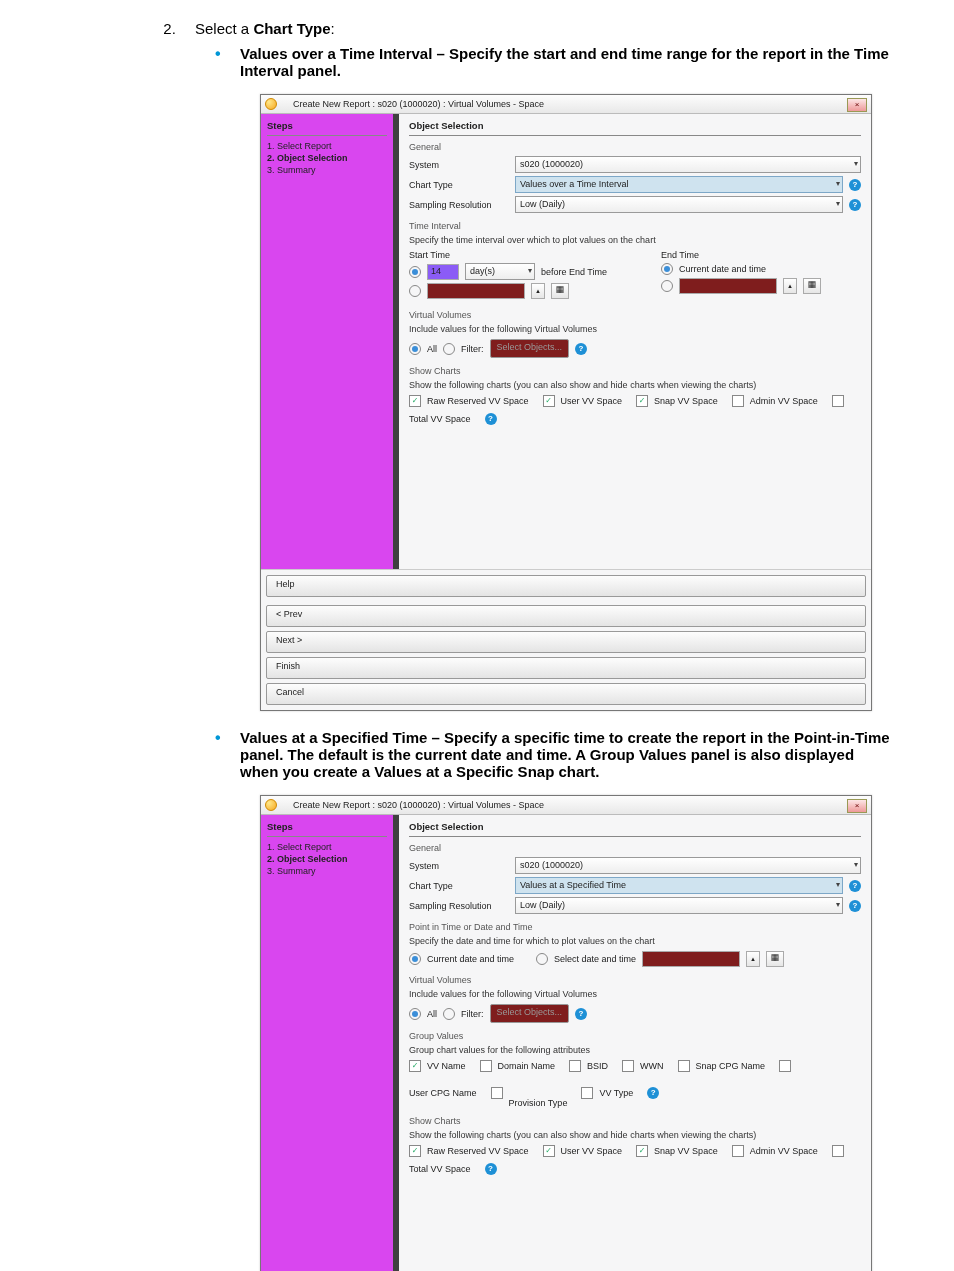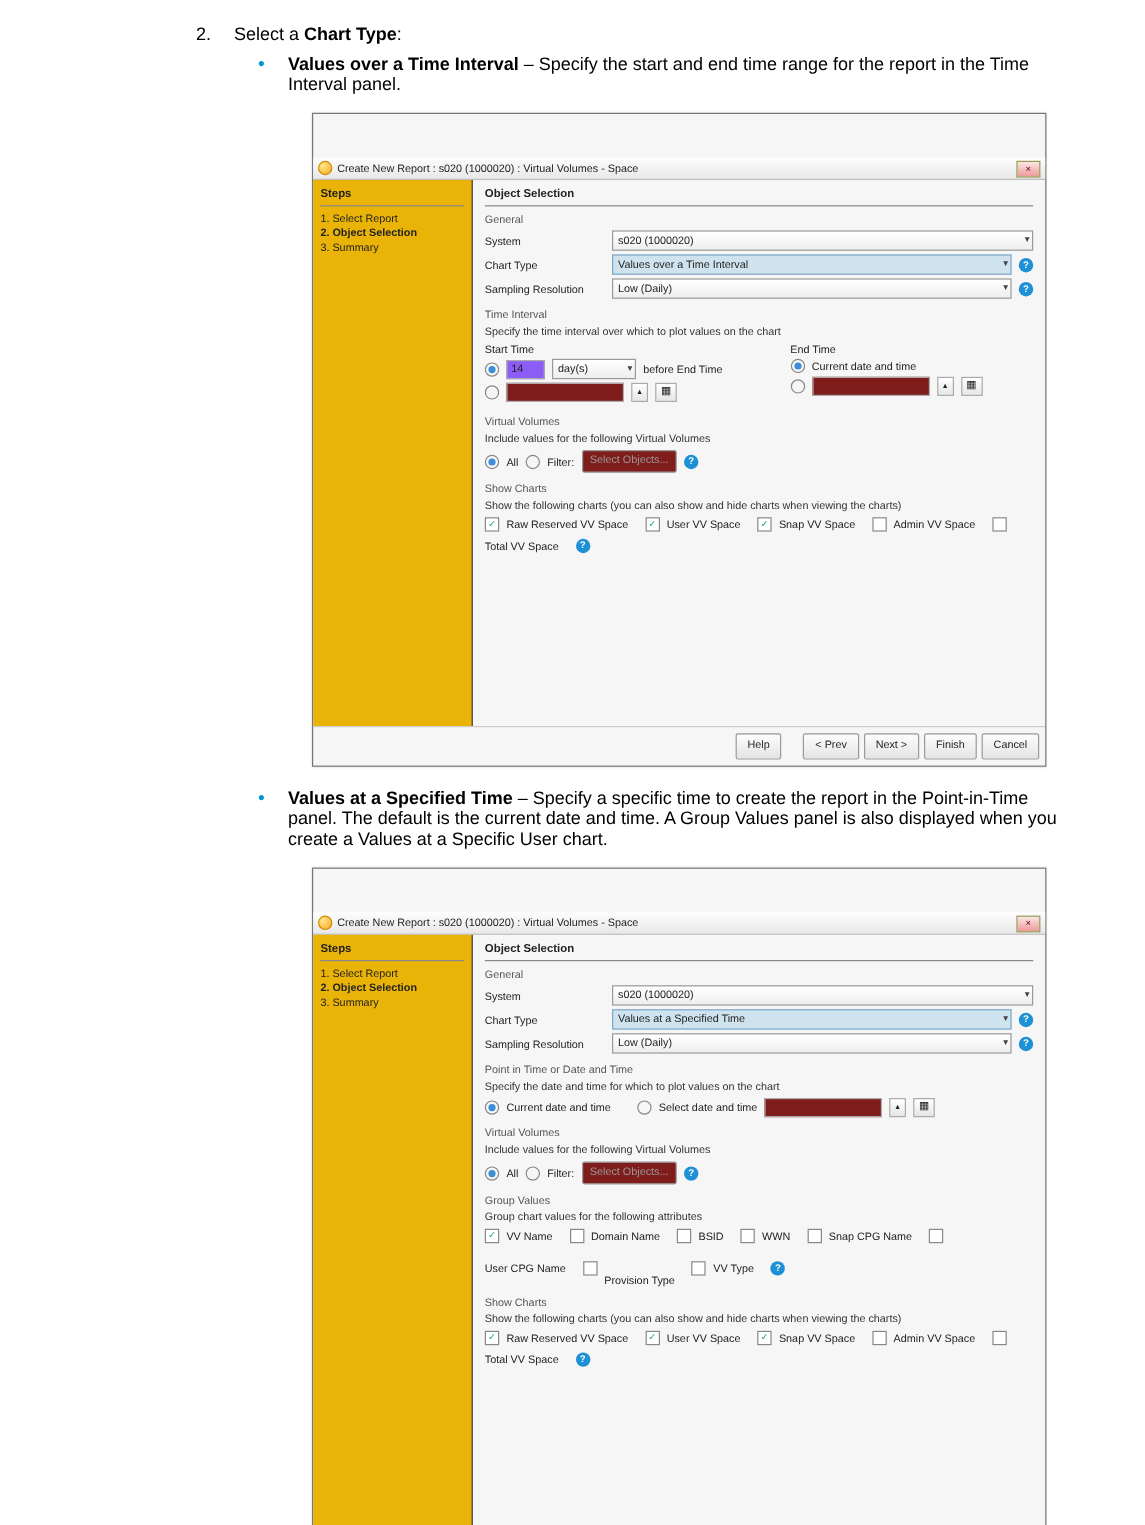--- a/index.html
+++ b/index.html
@@ -16,20 +16,21 @@
       margin: 0 0 15px 0;
       padding-left: 120px;
     }
     ol.main-ol > li {
       padding-left: 15px;
     }
     ul.bullet {
       list-style: none;
       padding-left: 30px;
       margin-top: 8px;
+      font-weight: bold;
     }
     ul.bullet > li {
       position: relative;
       padding-left: 15px;
       margin-bottom: 10px;
     }
     ul.bullet > li::before {
       content: "•";
       color: #0096d6;
       font-size: 16px;
@@ -47,22 +48,21 @@
       box-shadow: 0 0 2px rgba(0,0,0,.2);
     }
     .dlg-title {
       height: 18px;
       line-height: 18px;
       background: linear-gradient(#fdfdfd,#e8e8e8);
       border-bottom: 1px solid #bbb;
       display: flex;
       align-items: center;
       padding: 0 4px;
-      gap: 4px;
-      margin-top: 36px;
+      gap: 16px;
     }
     .dlg-title .spark {
       width: 10px; height: 10px;
       border-radius: 50%;
       background: radial-gradient(circle at 30% 30%, #ffe88a, #f6a821);
       border: 1px solid #d18a00;
     }
     .dlg-title .spacer { flex: 1; }
     .winbtns span {
       display: inline-block;
@@ -74,23 +74,23 @@
       text-align: center;
       line-height: 11px;
       color: #600;
     }
     .dlg-body {
       display: flex;
       min-height: 430px;
     }
     .steps {
       width: 120px;
-      border-right: 1px solid #404040;
+      border-right: 6px solid #404040;
       padding: 4px 6px;
-      background: #eab308;
+      background: #d946ef;
     }
     .steps-hdr {
       font-weight: bold;
       font-size: 9.5px;
       padding: 2px 0 4px 0;
       border-bottom: 1px solid #888;
       margin-bottom: 4px;
     }
     .steps ol {
       list-style: decimal inside;
@@ -166,21 +166,21 @@
     .desc { font-size: 9px; color:#333; margin:2px 0 5px 0; }
     .radio { width:10px;height:10px;border:1px solid #888;border-radius:50%;display:inline-block;position:relative; }
     .radio.on::after { content:"";position:absolute;inset:2px;background:#3b8ed8;border-radius:50%; }
     .textbox {
       border:1px solid #aaa;background:#8b5cf6;height:14px;line-height:13px;padding:0 3px;font-size:9px;min-width:40px;display:inline-block;
     }
     .spinbtn { border:1px solid #aaa;background:linear-gradient(#fff,#e6e6e6);width:12px;height:14px;display:inline-block;text-align:center;line-height:13px;font-size:7px; }
     .calbtn { border:1px solid #aaa;background:linear-gradient(#fff,#e6e6e6);width:16px;height:14px;display:inline-block;text-align:center;line-height:11px;font-size:9px; }
     .twocol { display:flex;gap:52px; }
     .twocol > div { flex:1; }
-    .btnrow { border-top:1px solid #ccc;padding:5px;display:flex;justify-content:flex-end;gap:4px; }
+    .btnrow { border-top:1px solid #ccc;padding:5px;display:flex;justify-content:flex-end;gap:4px;flex-direction:column; }
     .btn {
       border:1px solid #999;background:linear-gradient(#fdfdfd,#e4e4e4);padding:1px 9px;height:18px;line-height:15px;font-size:9px;border-radius:2px;
     }
     .checkbox {width:10px;height:10px;border:1px solid #888;display:inline-block;background:#fff;font-size:8px;line-height:9px;text-align:center;color:#2a6; }
     .checkbox.on::before { content:"✓"; }
     .disabled { color:#999;background:#7f1d1d; }
     .section-block { margin-bottom:8px; }
     .dlg2 .dlg-body { min-height: 460px; }
     .footer {
       position: absolute;
@@ -317,21 +317,21 @@
     <span style="width:10px"></span>
     <span class="btn">&lt; Prev</span>
     <span class="btn">Next &gt;</span>
     <span class="btn">Finish</span>
     <span class="btn">Cancel</span>
   </div>
 </div>
 
 <ul class="bullet" style="padding-left:165px">
   <li>
-    <b>Values at a Specified Time</b><span> – Specify a specific time to create the report in the Point-in-Time panel. The default is the current date and time. A Group Values panel is also displayed when you create a Values at a Specific User chart.</span>
+    <b>Values at a Specified Time</b><span> – Specify a specific time to create the report in the Point-in-Time panel. The default is the current date and time. A Group Values panel is also displayed when you create a Values at a Specific Snap chart.</span>
   </li>
 </ul>
 
 <div class="dialog dlg2">
   <div class="dlg-title">
     <span class="spark"></span>
     <span>Create New Report : s020 (1000020) : Virtual Volumes - Space</span>
     <span class="spacer"></span>
     <span class="winbtns"><span>×</span></span>
   </div>

